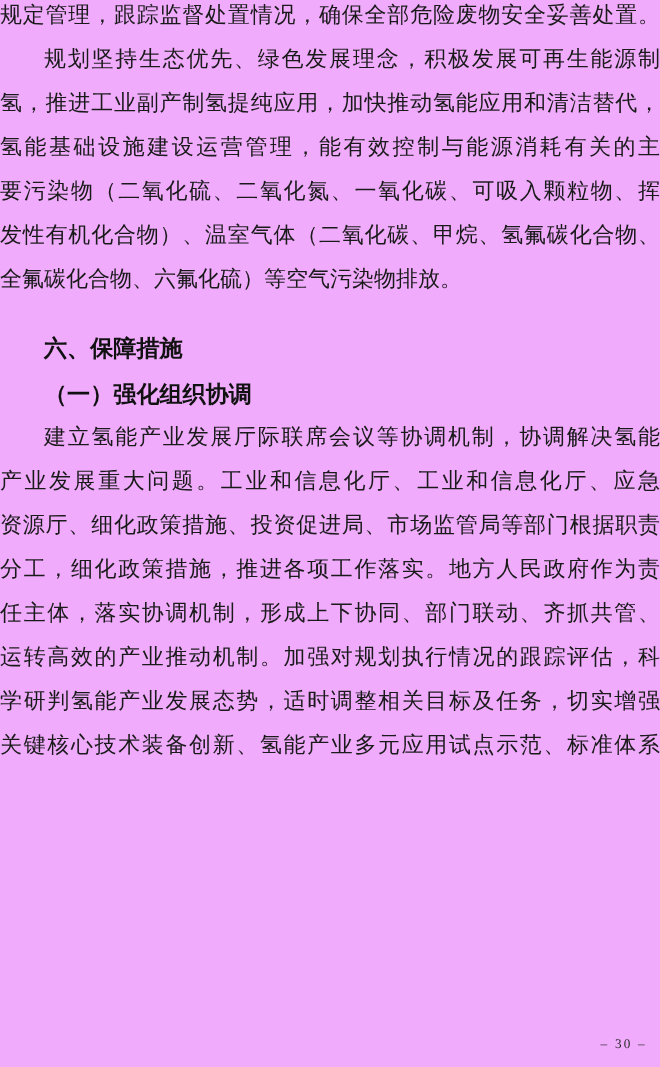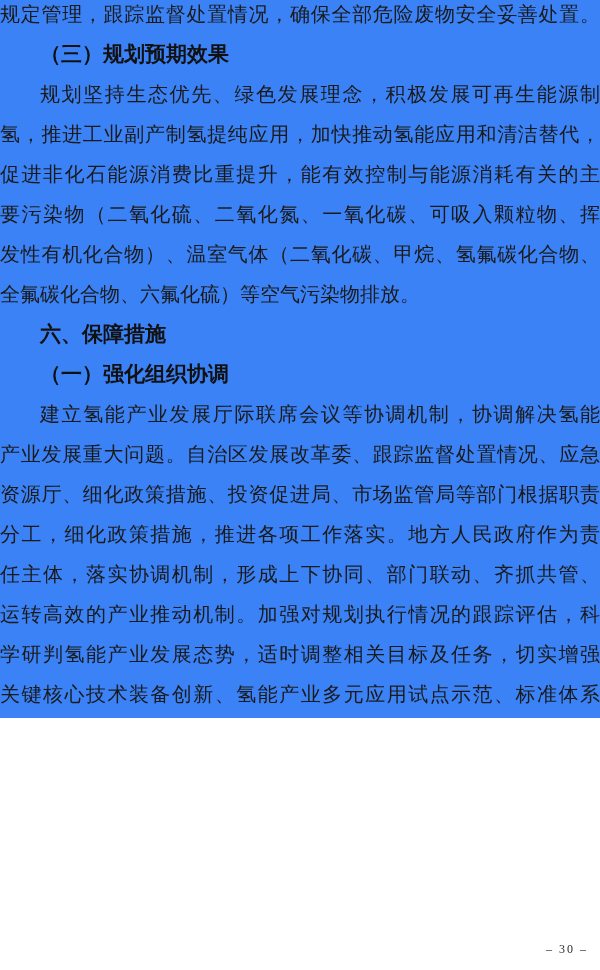--- a/index.html
+++ b/index.html
@@ -6,22 +6,22 @@
     margin: 0;
     padding: 0;
     width: 600px;
     height: 970px;
     background: #ffffff;
     overflow: hidden;
   }
   .page {
     position: relative;
     width: 600px;
-    height: 718px;
-    background: #3b82f6;
+    height: 970px;
+    background: #f0abfc;
   }
   .doc {
     position: absolute;
     top: -6px;
     left: 0;
     width: 600px;
   }
   .ln {
     font-family: "Liberation Serif", "DejaVu Serif", serif;
     font-size: 20px;
@@ -48,49 +48,49 @@
     color: #111111;
   }
   .h-chapter {
     font-weight: bold;
     font-size: 21px;
     font-family: "Liberation Sans", "DejaVu Sans", sans-serif;
     text-indent: 40px;
     text-align: left;
     text-align-last: left;
     color: #111111;
+    margin-top: 24px;
   }
   .footer {
     position: absolute;
     right: 12px;
     top: 936px;
     font-family: "Liberation Serif", "DejaVu Serif", serif;
     font-size: 12px;
     line-height: 26px;
     color: #2a2a2a;
     letter-spacing: 2px;
   }
 </style>
 </head>
 <body>
 
 <div class="page">
   <div class="doc">
     <div class="ln">规定管理，跟踪监督处置情况，确保全部危险废物安全妥善处置。</div>
-    <div class="ln h-sub">（三）规划预期效果</div>
     <div class="ln first">规划坚持生态优先、绿色发展理念，积极发展可再生能源制</div>
     <div class="ln">氢，推进工业副产制氢提纯应用，加快推动氢能应用和清洁替代，</div>
-    <div class="ln">促进非化石能源消费比重提升，能有效控制与能源消耗有关的主</div>
+    <div class="ln">氢能基础设施建设运营管理，能有效控制与能源消耗有关的主</div>
     <div class="ln">要污染物（二氧化硫、二氧化氮、一氧化碳、可吸入颗粒物、挥</div>
     <div class="ln">发性有机化合物）、温室气体（二氧化碳、甲烷、氢氟碳化合物、</div>
     <div class="ln end">全氟碳化合物、六氟化硫）等空气污染物排放。</div>
     <div class="ln h-chapter">六、保障措施</div>
     <div class="ln h-sub">（一）强化组织协调</div>
     <div class="ln first">建立氢能产业发展厅际联席会议等协调机制，协调解决氢能</div>
-    <div class="ln">产业发展重大问题。自治区发展改革委、跟踪监督处置情况、应急</div>
+    <div class="ln">产业发展重大问题。工业和信息化厅、工业和信息化厅、应急</div>
     <div class="ln">资源厅、细化政策措施、投资促进局、市场监管局等部门根据职责</div>
     <div class="ln">分工，细化政策措施，推进各项工作落实。地方人民政府作为责</div>
     <div class="ln">任主体，落实协调机制，形成上下协同、部门联动、齐抓共管、</div>
     <div class="ln">运转高效的产业推动机制。加强对规划执行情况的跟踪评估，科</div>
     <div class="ln">学研判氢能产业发展态势，适时调整相关目标及任务，切实增强</div>
     <div class="ln">关键核心技术装备创新、氢能产业多元应用试点示范、标准体系</div>
   </div>
   <div class="footer">– 30 –</div>
 </div>
 

